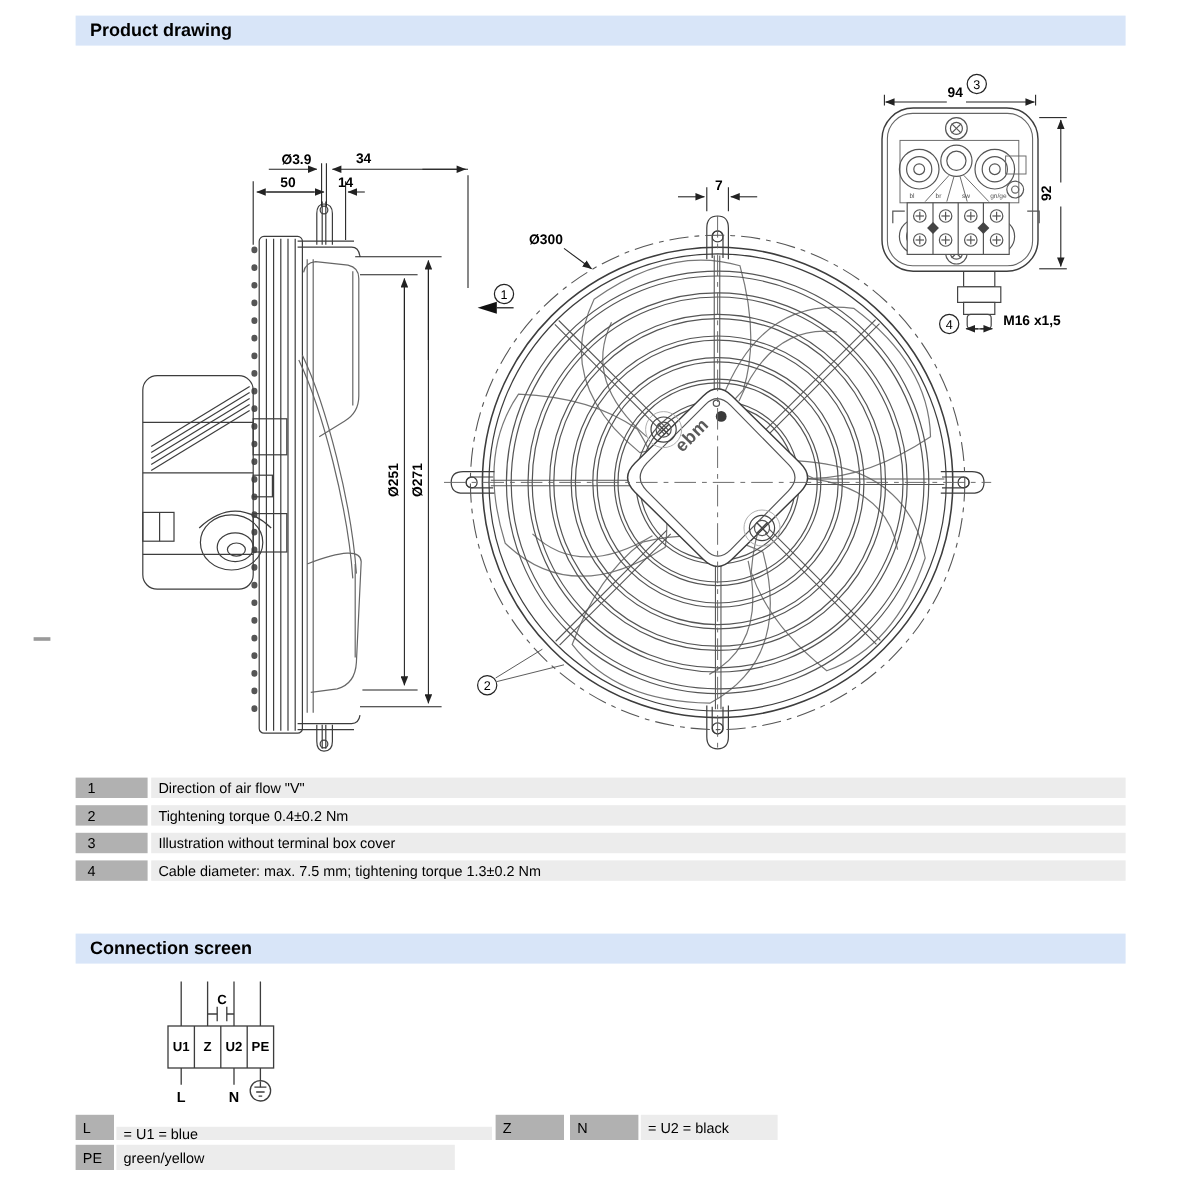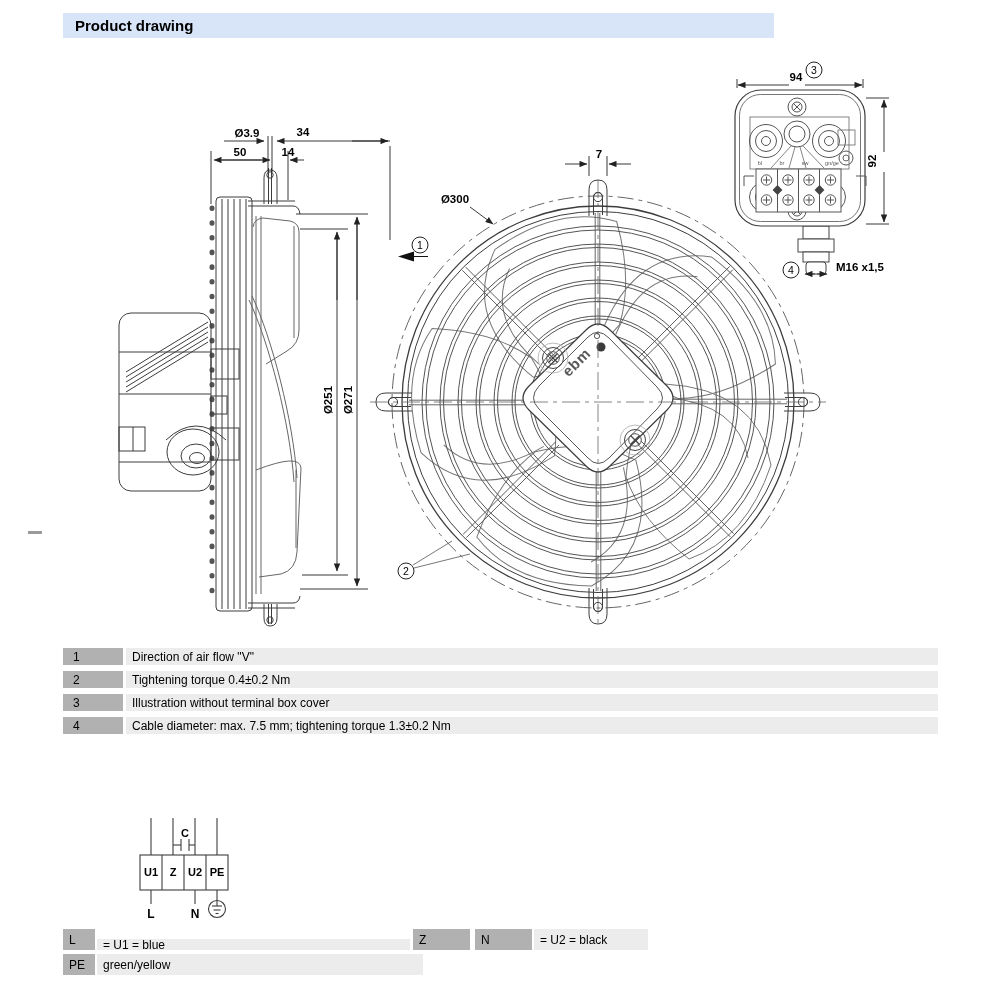--- a/index.html
+++ b/index.html
@@ -1,18 +1,18 @@
 <!DOCTYPE html>
 <html><head>
 <meta charset="utf-8">
 <style>
   html,body{margin:0;padding:0;background:#fff;}
   .page{position:relative;width:1000px;height:987px;background:#fff;
         font-family:"Liberation Sans",sans-serif;color:#000;overflow:hidden;}
-  .section-bar{position:absolute;left:63px;width:711px;height:25px;background:#d8e5f8;
+  .section-bar{position:absolute;left:63px;width:875px;height:25px;background:#d8e5f8;
         display:flex;align-items:center;}
   .section-bar span{font-size:15px;font-weight:bold;padding-left:12px;color:#000;}
   svg{position:absolute;left:0;}
   svg text{font-family:"Liberation Sans",sans-serif;}
   .dimtxt{font-size:11.5px;font-weight:bold;fill:#000;}
   .calltxt{font-size:10.5px;fill:#000;}
   .tinytxt{font-size:5.5px;fill:#555;}
   .logotxt{font-size:15px;font-weight:bold;fill:#5a5a5a;letter-spacing:.5px;}
   .termtxt{font-size:11px;font-weight:bold;fill:#000;}
   .lntxt{font-size:12px;font-weight:bold;fill:#000;}
@@ -363,20 +363,23 @@
       <div class="note-gap"></div>
       <div class="note-text">Illustration without terminal box cover</div>
     </div>
     <div class="note-row">
       <div class="note-num">4</div>
       <div class="note-gap"></div>
       <div class="note-text">Cable diameter: max. 7.5 mm; tightening torque 1.3±0.2 Nm</div>
     </div>
   </div>
 
+  <div class="section-bar" style="top:778px;">
+    <span>Connection screen</span>
+  </div>
 
   <svg style="top:806px;" width="1000" height="120" viewBox="0 806 1000 120">
     <g stroke="#3d3d3d" fill="none" stroke-width="1.1">
       <line x1="151" y1="818" x2="151" y2="855"></line>
       <line x1="173" y1="818" x2="173" y2="855"></line>
       <line x1="195" y1="818" x2="195" y2="855"></line>
       <line x1="217" y1="818" x2="217" y2="855"></line>
 
       <g>
         <line x1="173" y1="845" x2="181" y2="845"></line>
@@ -420,17 +423,17 @@
       <div class="lg-cell lg-label" style="width:57px;">Z</div>
       <div style="width:2px;"></div>
       <div style="width:3px;"></div>
       <div class="lg-cell lg-label" style="width:57px;">N</div>
       <div style="width:2px;"></div>
       <div class="lg-cell lg-value" style="width:114px;">= U2 = black</div>
     </div>
     <div class="legend-row">
       <div class="lg-cell lg-label" style="width:32px;">PE</div>
       <div style="width:2px;"></div>
-      <div class="lg-cell lg-value" style="width:326px;">green/yellow</div>
+      <div class="lg-cell lg-value" style="width:282px;">green/yellow</div>
     </div>
   </div>
 
 </div>
 
 </body></html>

